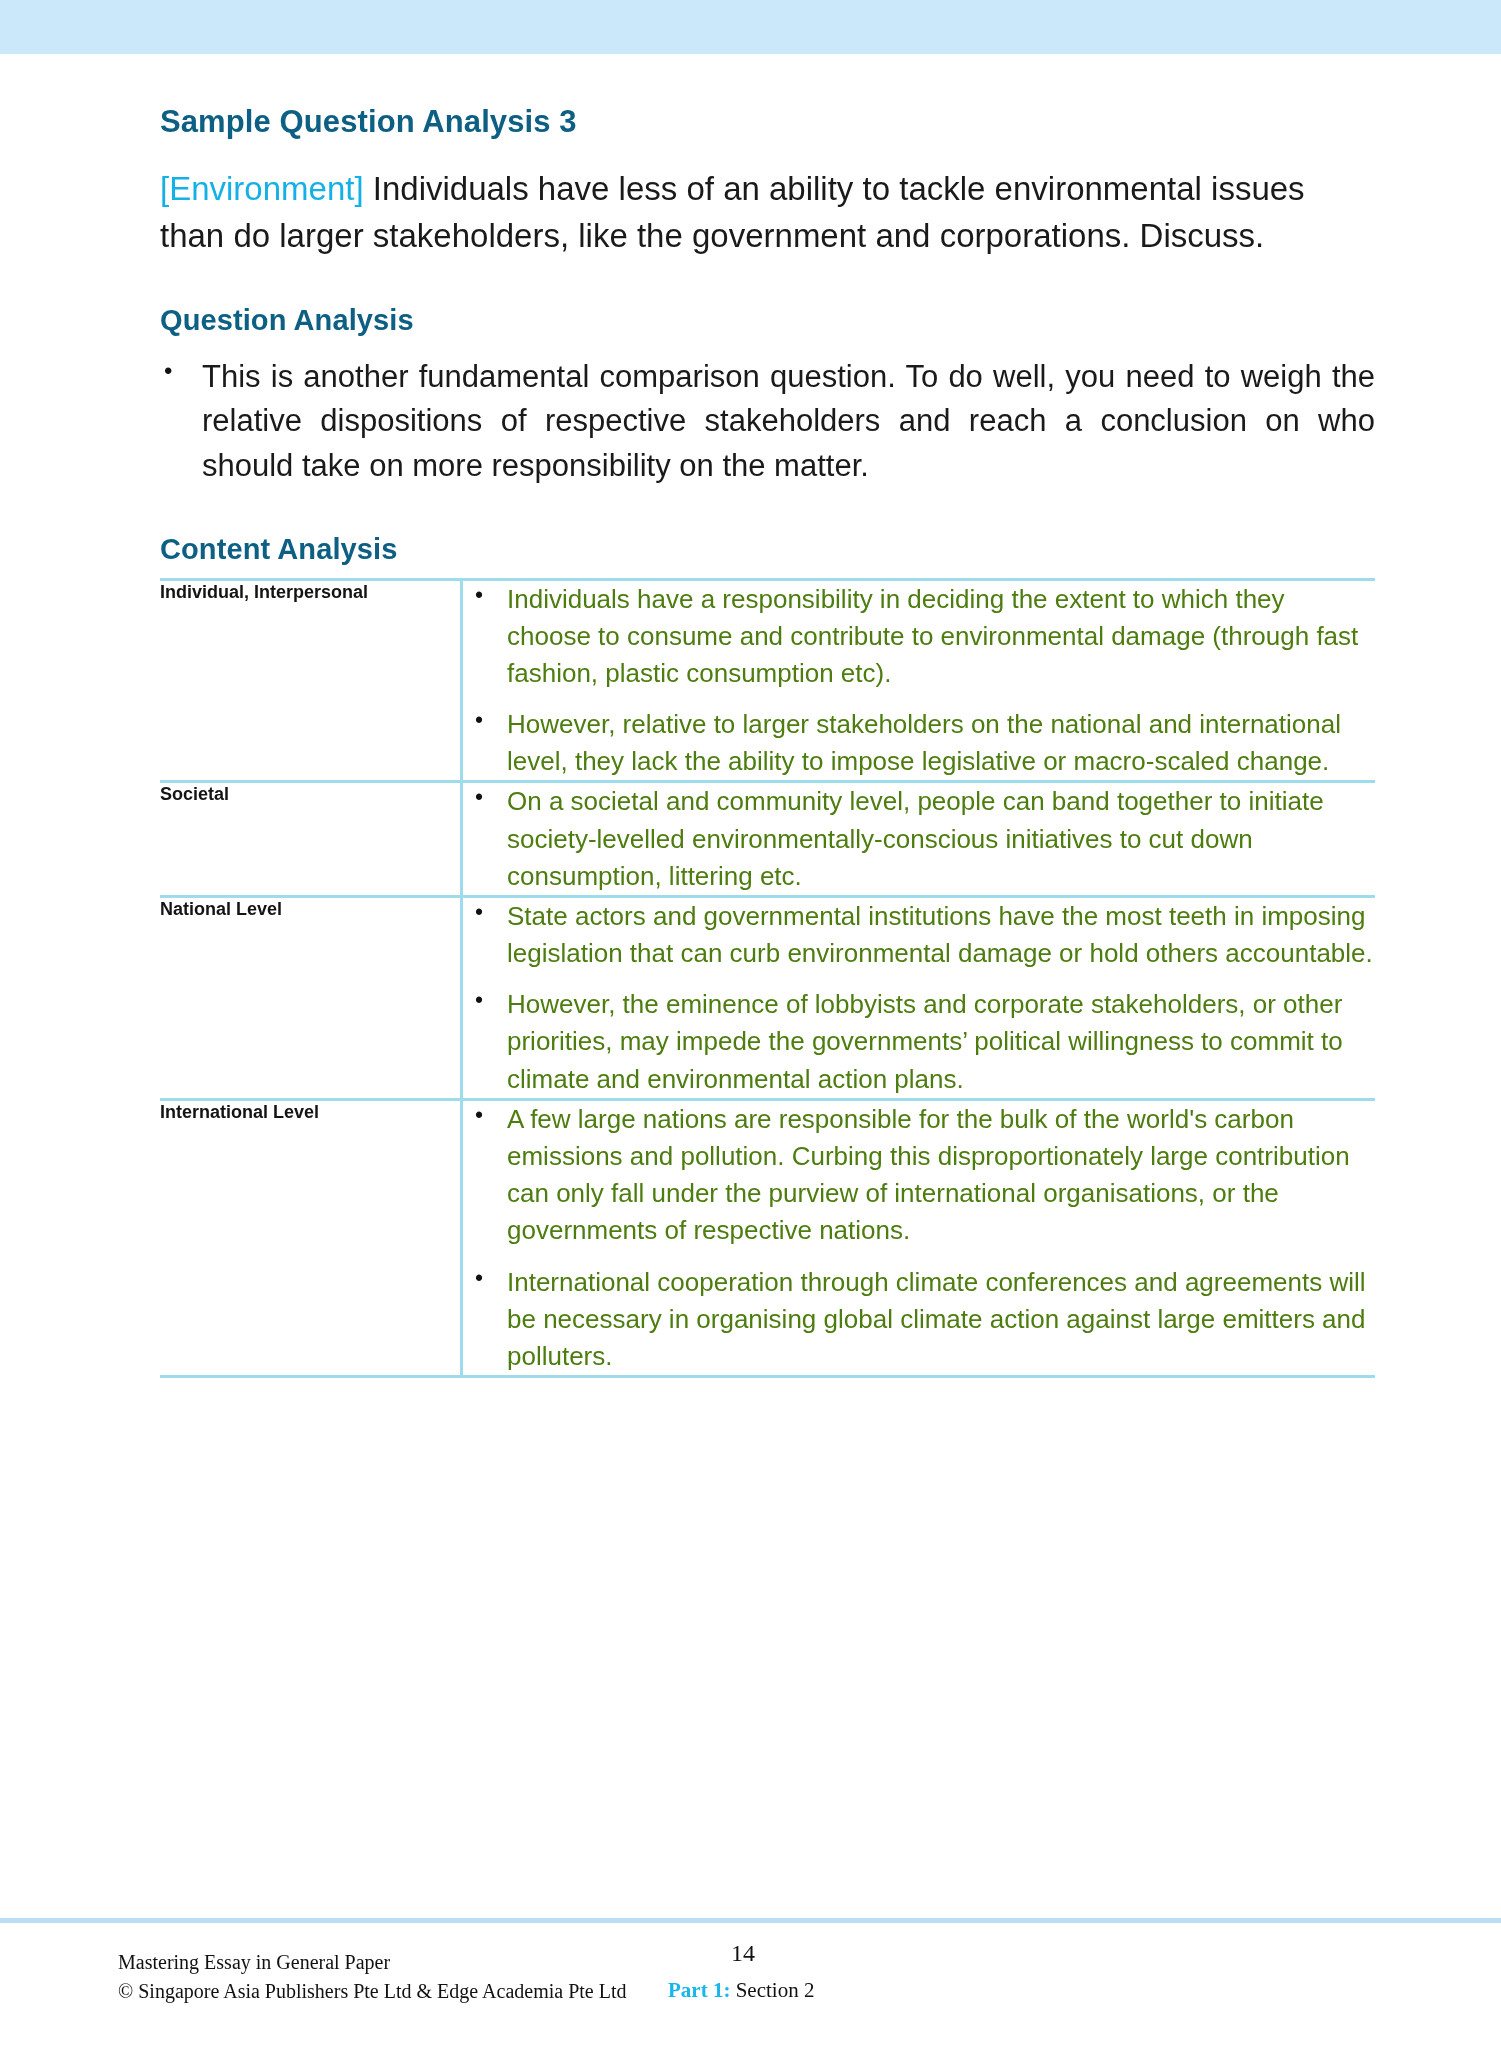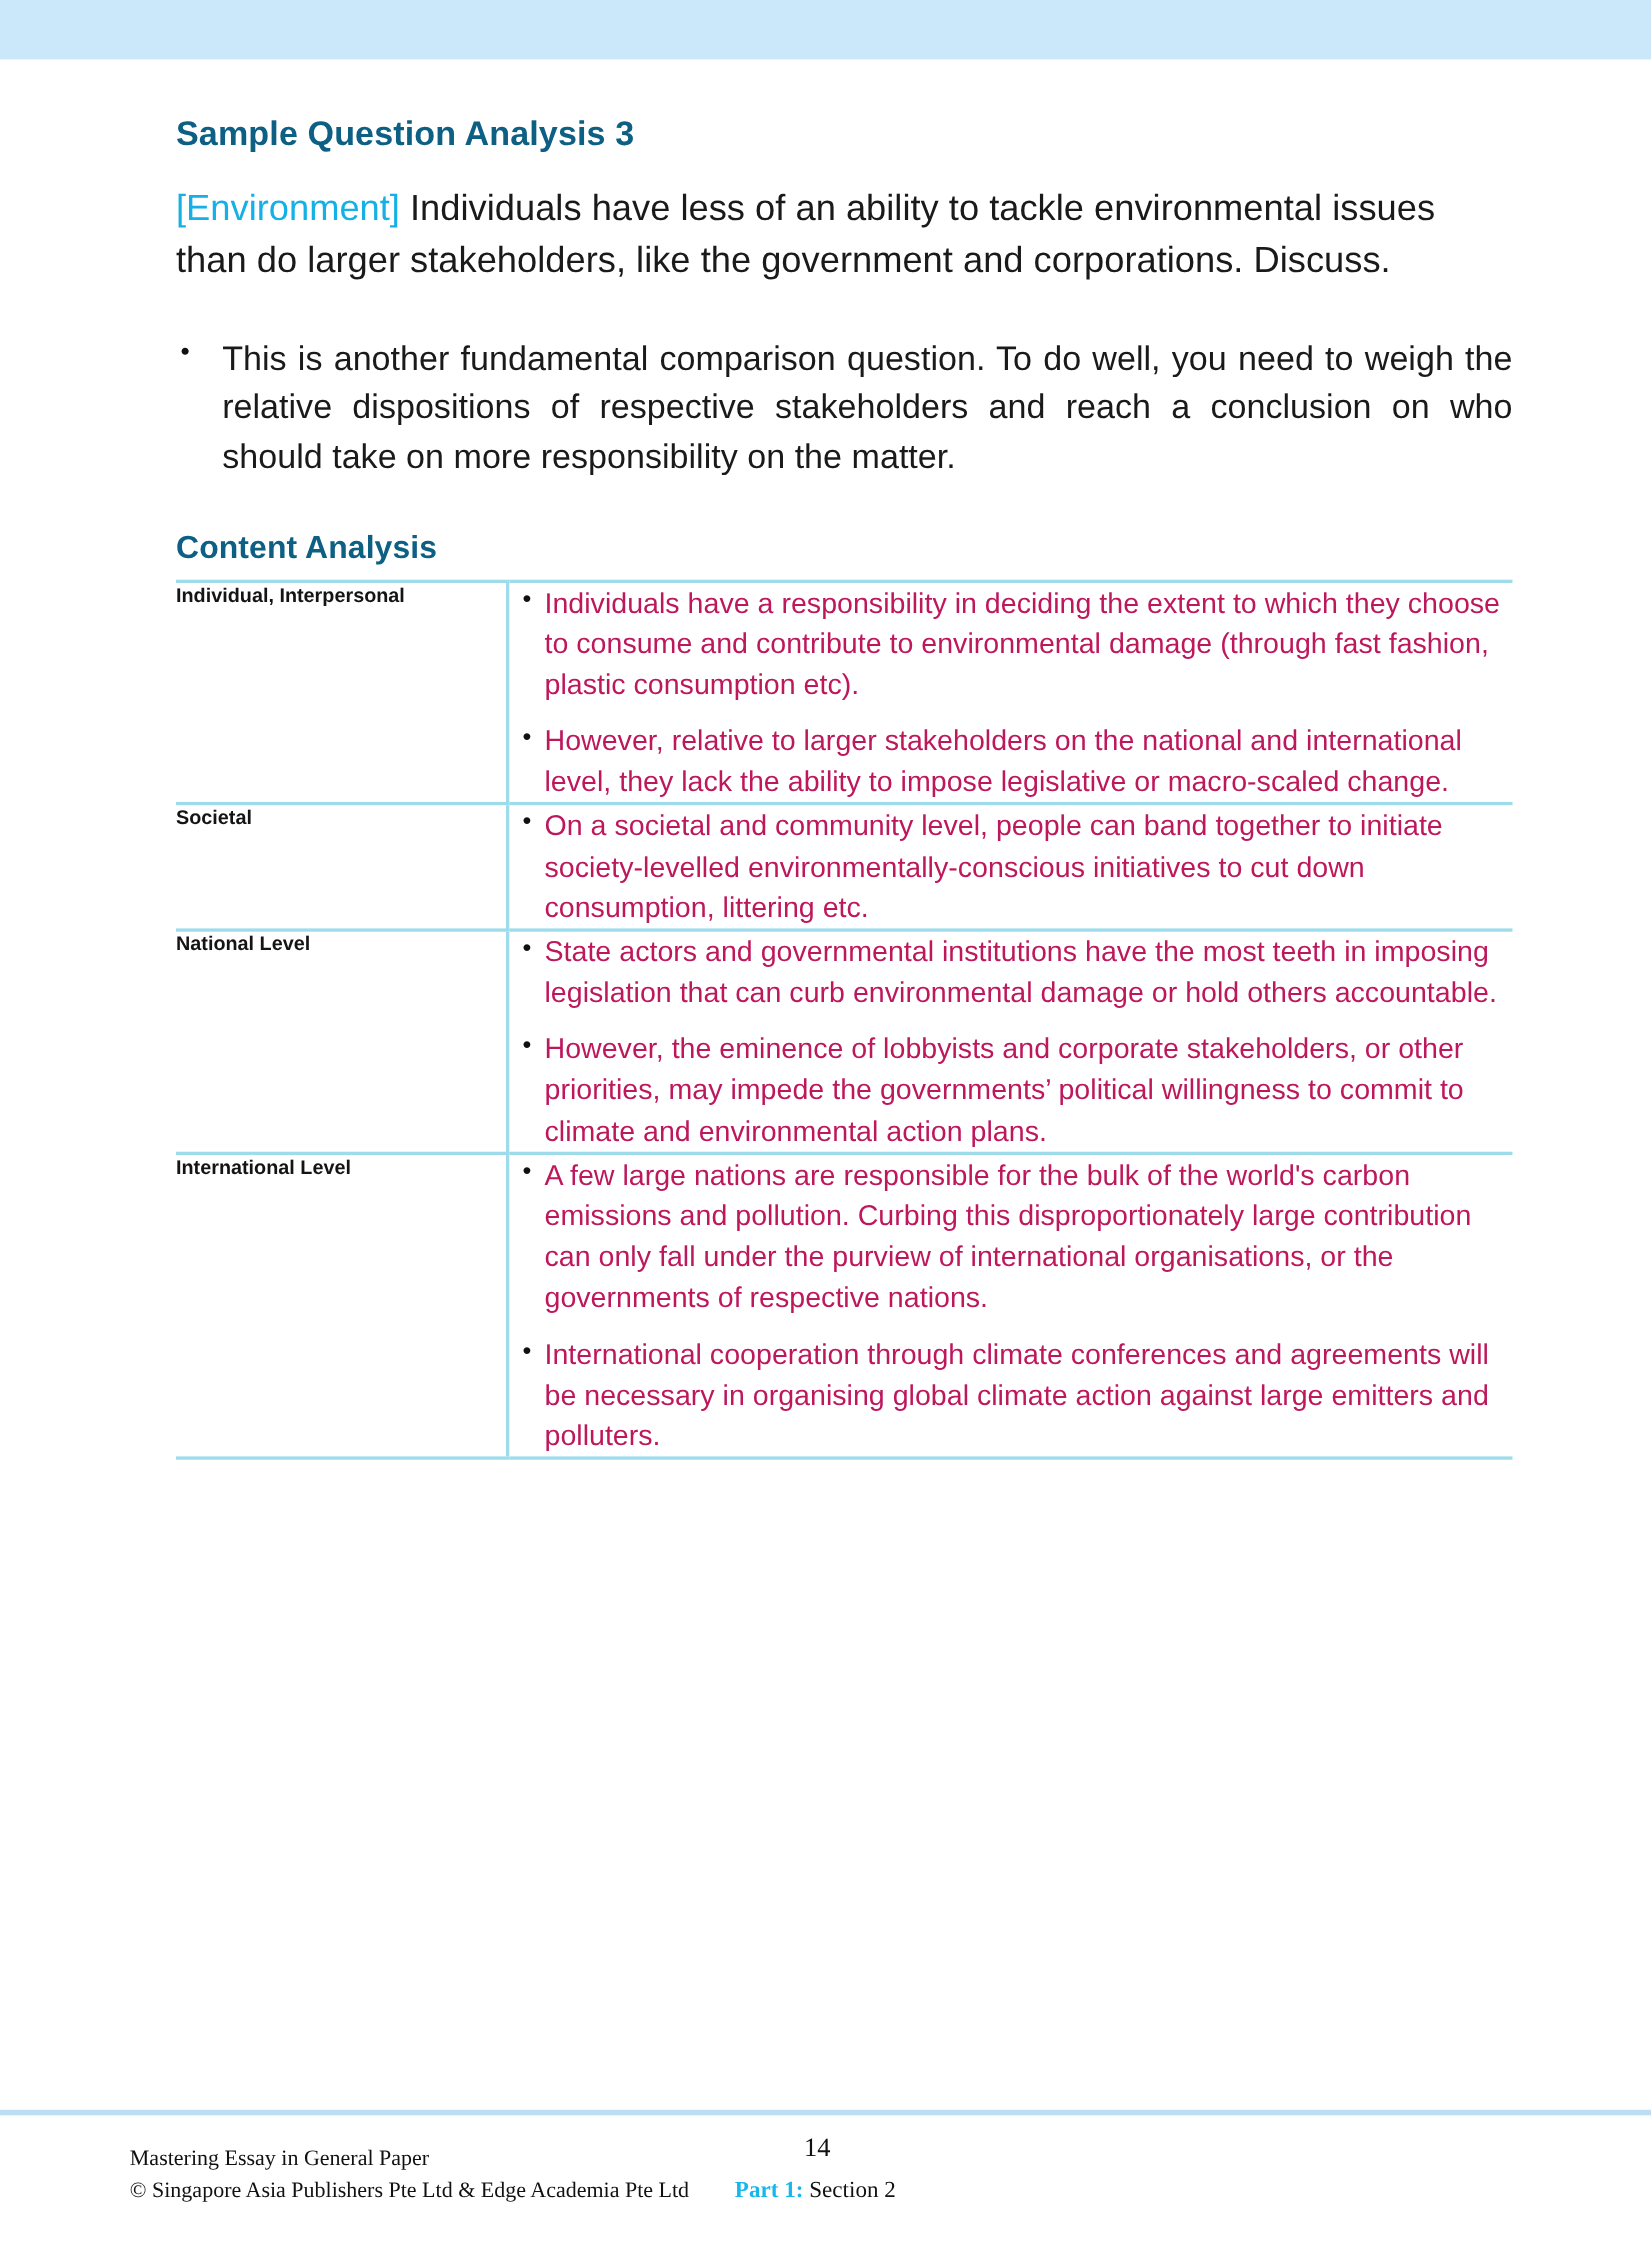--- a/index.html
+++ b/index.html
@@ -131,24 +131,24 @@
     line-height: 1.32;
   }
 
   ul.cell-list {
     list-style: none;
     margin: 0;
     padding: 0;
   }
   ul.cell-list > li {
     position: relative;
-    padding-left: 32px;
+    padding-left: 44px;
     font-size: 26px;
     line-height: 1.43;
-    color: #be185d;
+    color: #4d7c0f;
   }
   ul.cell-list > li + li {
     margin-top: 14px;
   }
   ul.cell-list > li::before {
     content: "\2022";
     position: absolute;
     left: 12px;
     top: -2px;
     font-size: 23px;
@@ -198,20 +198,21 @@
 <div class="page">
 
   <div class="top-band"></div>
 
   <div class="content">
 
     <h1 class="doc-title">Sample Question Analysis 3</h1>
 
     <p class="question"><span class="tag">[Environment]</span><span> Individuals have less of an ability to tackle environmental issues than do larger stakeholders, like the government and corporations. Discuss.</span></p>
 
+    <h2 class="section-title">Question Analysis</h2>
 
     <ul class="qa-list">
       <li>This is another fundamental comparison question. To do well, you need to weigh the relative dispositions of respective stakeholders and reach a conclusion on who should take on more responsibility on the matter.</li>
     </ul>
 
     <h2 class="section-title content-analysis">Content Analysis</h2>
 
     <table class="content-table">
       <tbody>
         <tr>

